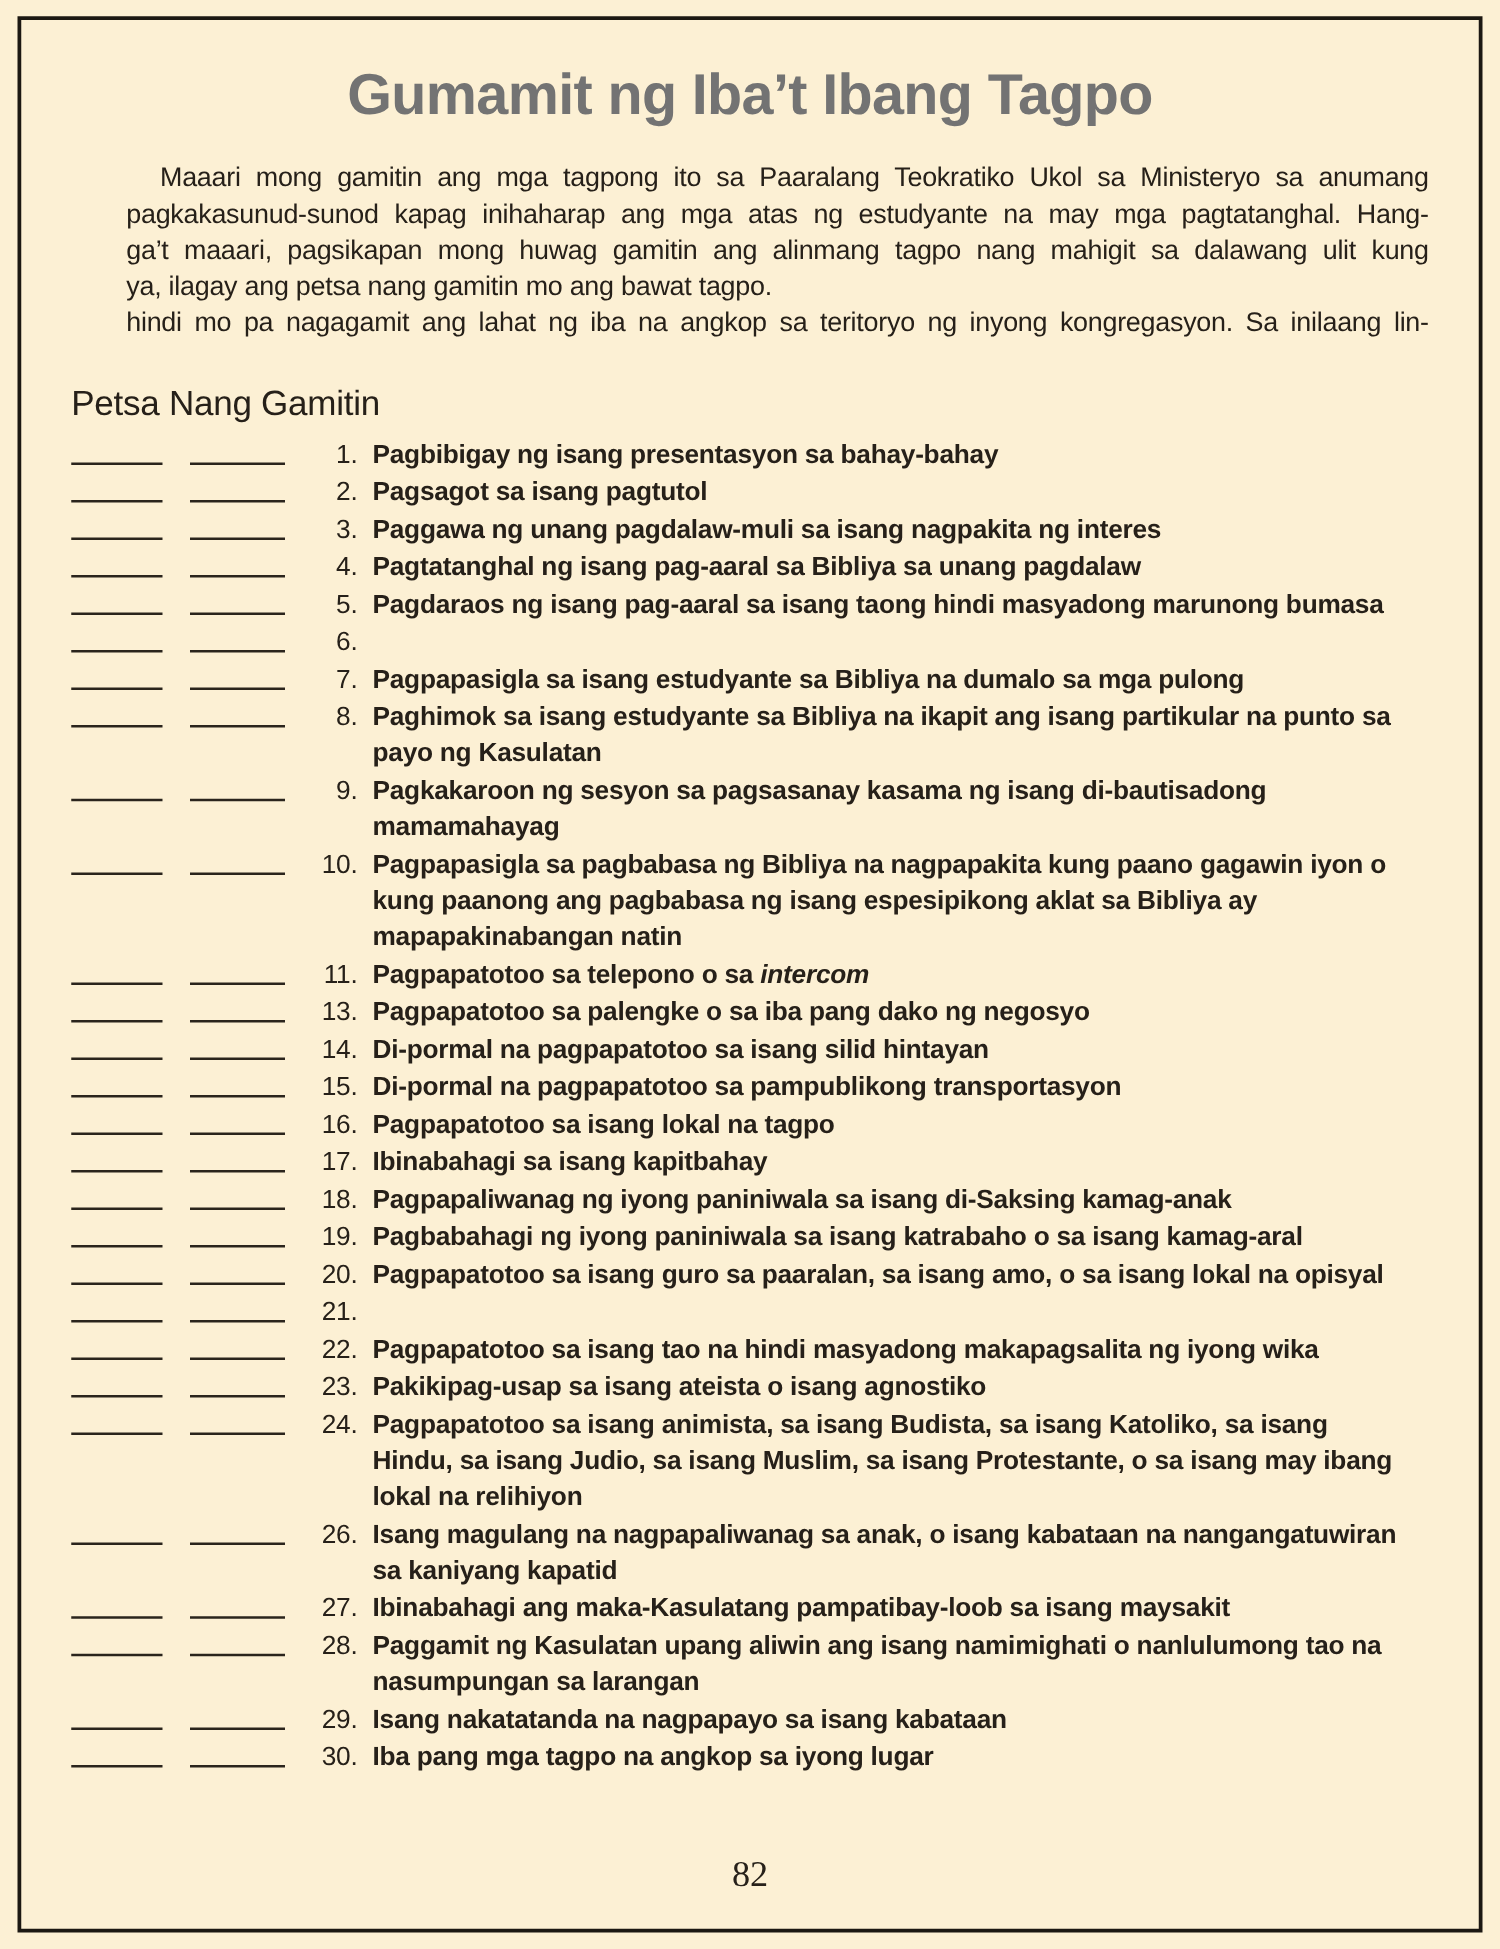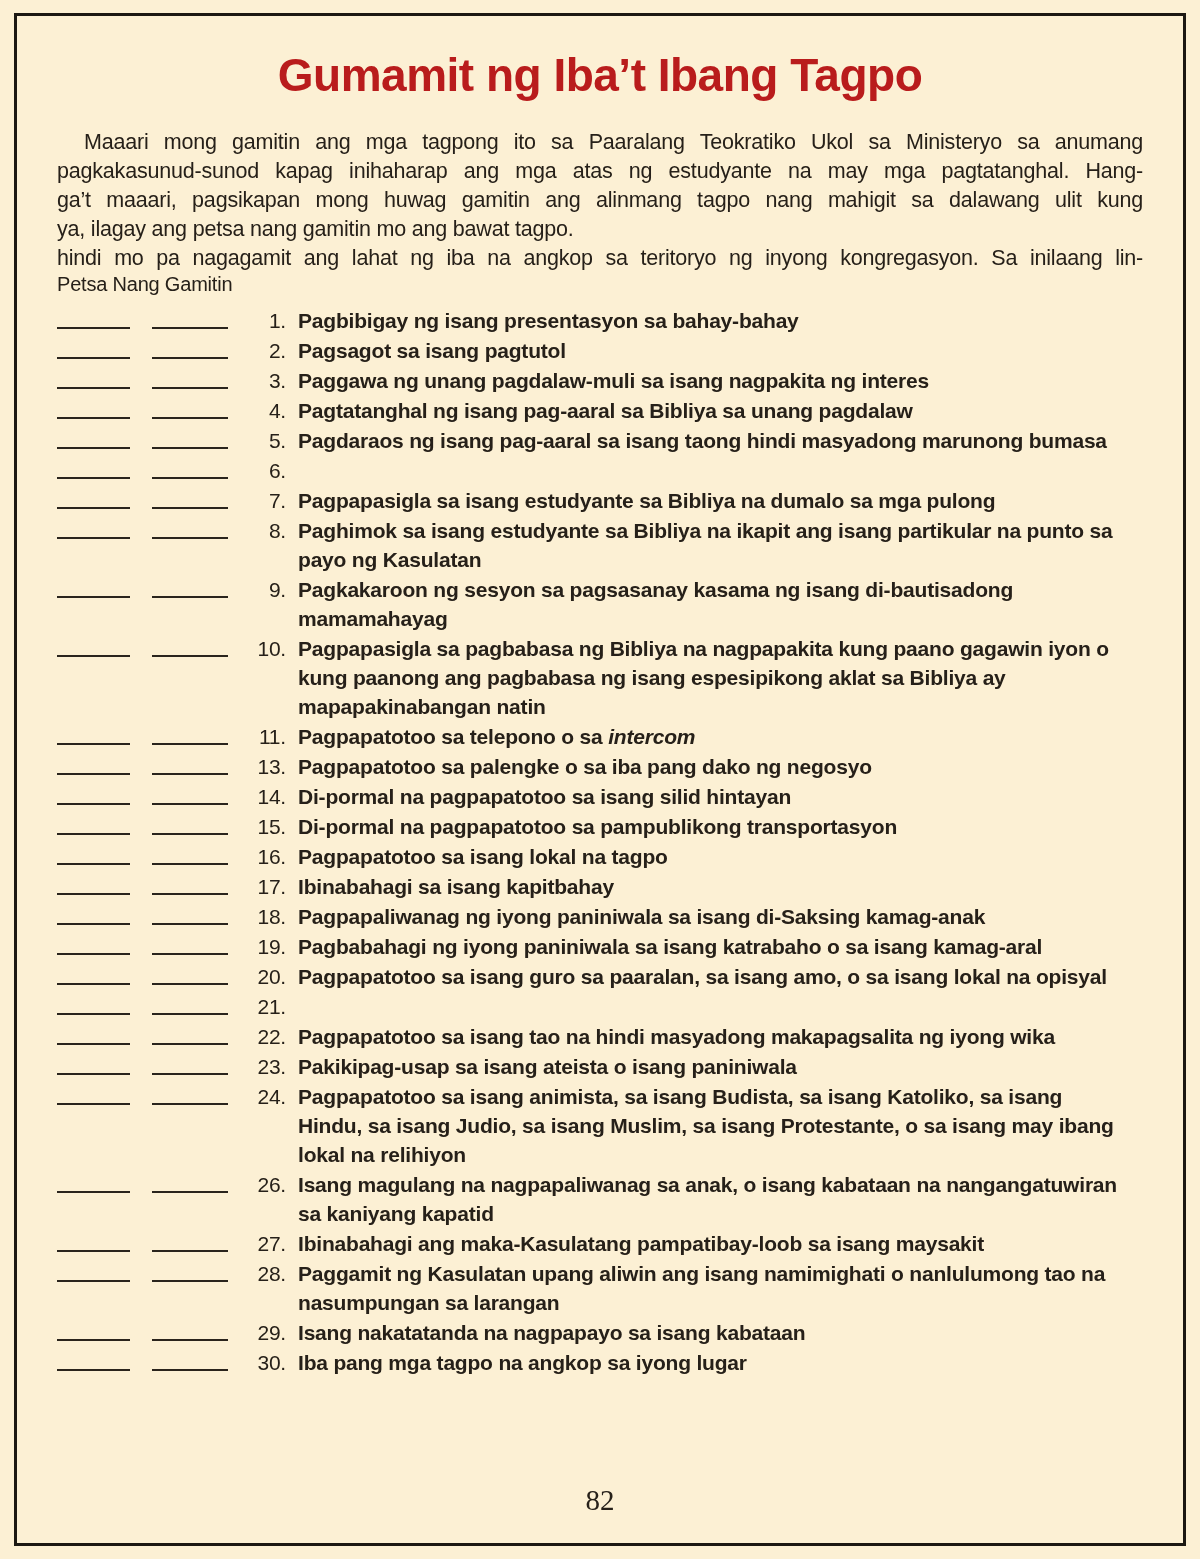--- a/index.html
+++ b/index.html
@@ -30,28 +30,29 @@
     left: 0; top: 0; right: 0; bottom: 0;
     padding: 40px 57px 0 57px;
     box-sizing: border-box;
   }
   .title {
     text-align: center;
     font-size: 46px;
     font-weight: 700;
     letter-spacing: -0.5px;
     margin: 8px 0 26px 0;
-    color: #b91c1c;
+    color: #737373;
   }
   .intro { font-size: 21.5px; line-height: 29px; letter-spacing: -0.2px; }
-  .p-line { white-space: normal; }
+  .p-line { white-space: normal; margin-left: 44px; }
   .p-line.justify { text-align: justify; text-align-last: justify; }
   .p-line.indent { text-indent: 27px; }
   .col-label {
-    font-size: 20px;
+    margin-top: 34px;
+    font-size: 28px;
     letter-spacing: -0.2px;
   }
   .scene-list { margin-top: 10px; }
   .row {
     display: flex;
     align-items: flex-start;
     font-size: 21px;
     line-height: 29px;
     letter-spacing: -0.2px;
     margin-bottom: 1px;
@@ -228,21 +229,21 @@
         <div class="row">
           <span class="blank" style="border-bottom-color: rgb(42, 36, 28);"></span>
           <span class="blank b2" style="border-bottom-color: rgb(42, 36, 28);"></span>
           <span class="num">22.</span>
           <span class="txt"><span>Pagpapatotoo sa isang tao na hindi masyadong makapagsalita ng iyong wika</span></span>
         </div>
         <div class="row">
           <span class="blank" style="border-bottom-color: rgb(42, 36, 28);"></span>
           <span class="blank b2" style="border-bottom-color: rgb(42, 36, 28);"></span>
           <span class="num">23.</span>
-          <span class="txt"><span>Pakikipag-usap sa isang ateista o isang paniniwala</span></span>
+          <span class="txt"><span>Pakikipag-usap sa isang ateista o isang agnostiko</span></span>
         </div>
         <div class="row">
           <span class="blank" style="border-bottom-color: rgb(42, 36, 28);"></span>
           <span class="blank b2" style="border-bottom-color: rgb(42, 36, 28);"></span>
           <span class="num">24.</span>
           <span class="txt"><span>Pagpapatotoo sa isang animista, sa isang Budista, sa isang Katoliko, sa isang Hindu, sa isang Judio, sa isang Muslim, sa isang Protestante, o sa isang may ibang lokal na relihiyon</span></span>
         </div>
         <div class="row">
           <span class="blank" style="border-bottom-color: rgb(42, 36, 28);"></span>
           <span class="blank b2" style="border-bottom-color: rgb(42, 36, 28);"></span>

